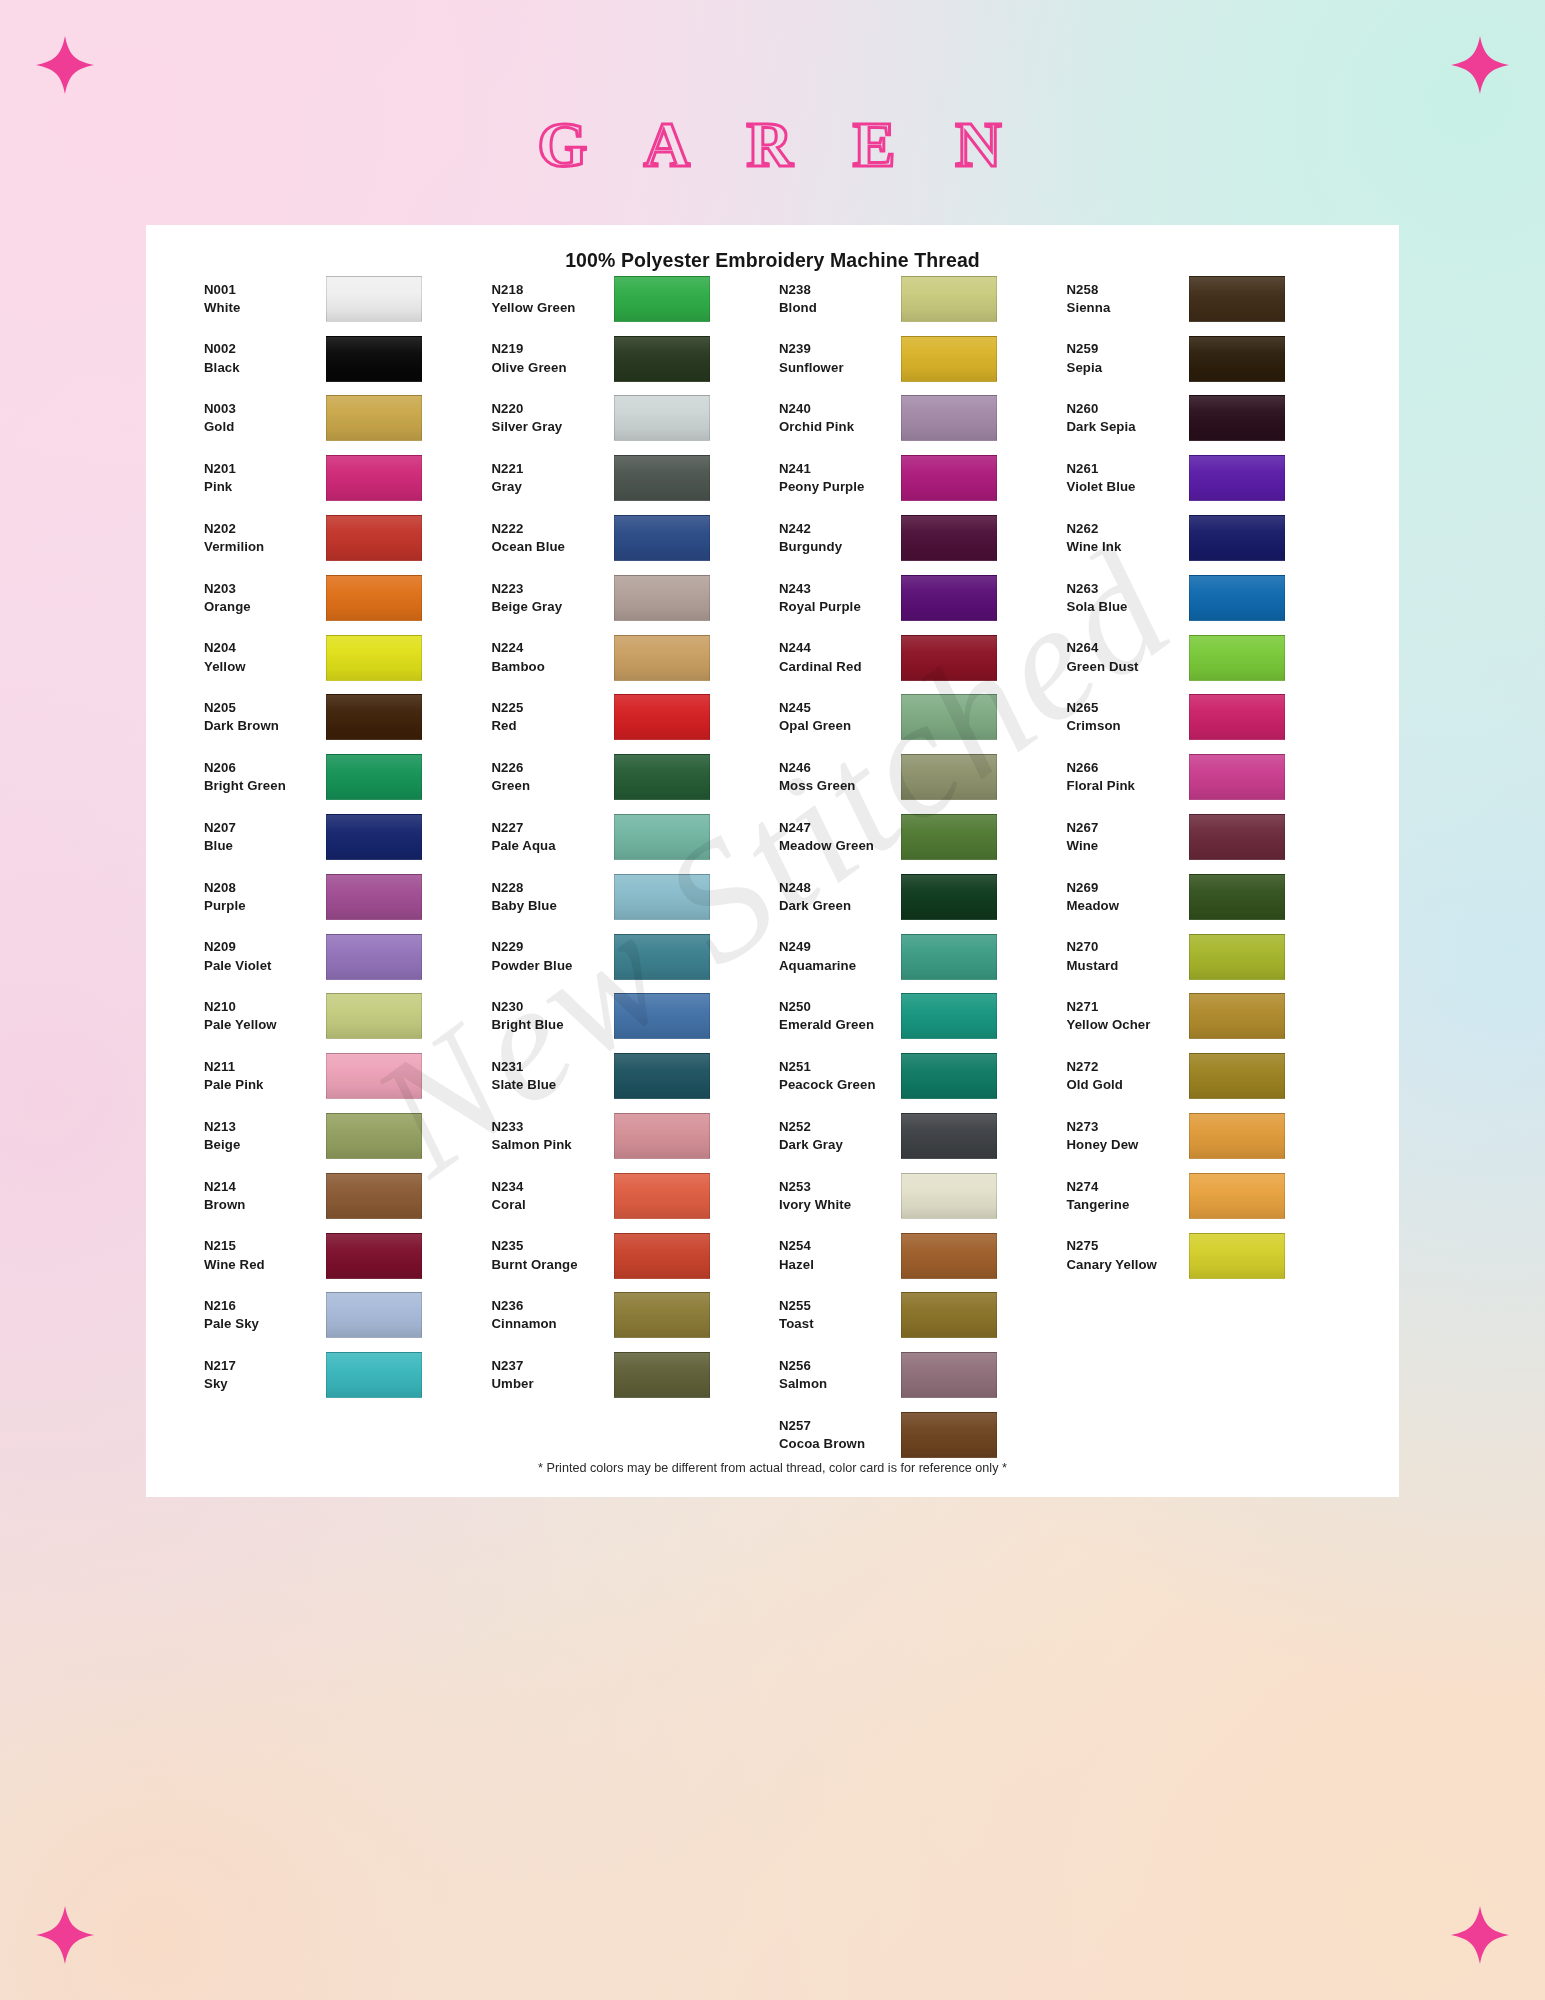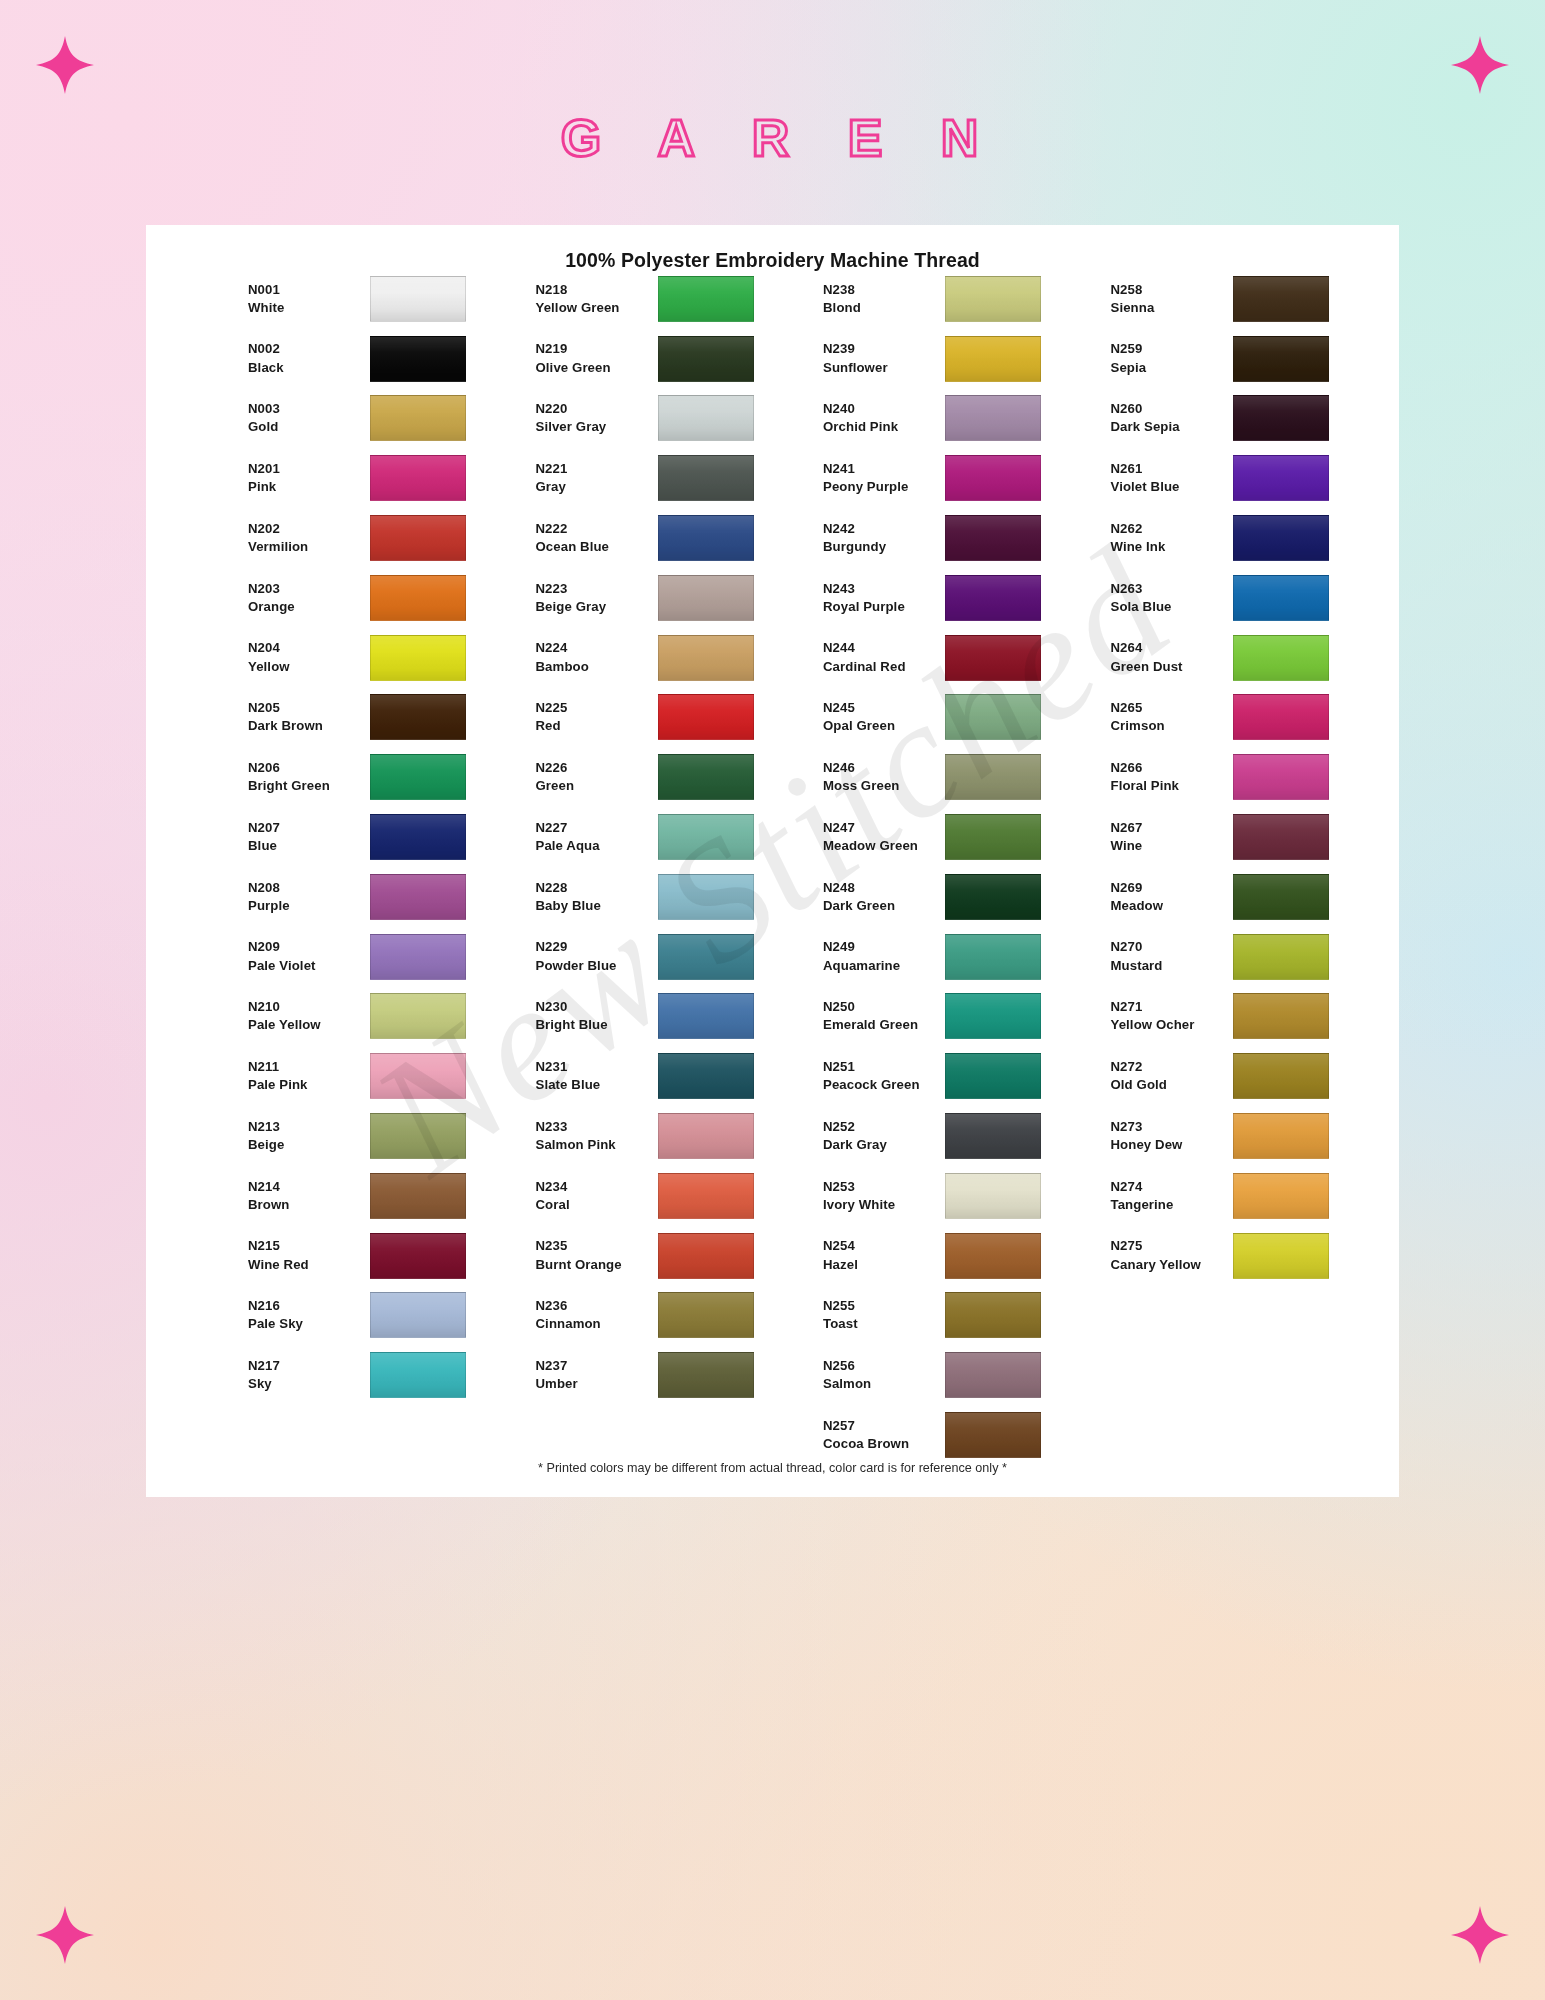--- a/index.html
+++ b/index.html
@@ -24,27 +24,27 @@
   .sp-tl { left: 36px;  top: 36px; }
   .sp-tr { right: 36px; top: 36px; }
   .sp-bl { left: 36px;  bottom: 36px; }
   .sp-br { right: 36px; bottom: 36px; }
 
   
   .brand {
     position: absolute;
     top: 108px; left: 16px; right: 0;
     text-align: center;
-    font-size: 52px;
+    font-size: 64px;
     font-weight: 700;
     letter-spacing: 22px;
     color: transparent;
     -webkit-text-stroke: 3px #ef3d96;
     text-shadow: none;
-    font-family: Liberation Sans, sans-serif;
+    font-family: Liberation Serif, serif;
   }
 
   
   .card {
     position: absolute;
     left: 146px;
     top: 225px;
     width: 1253px;
     height: 1272px;
     background: #ffffff;
@@ -78,21 +78,21 @@
   
   .grid {
     position: absolute;
     left: 52px;
     top: 44px;
     width: 1150px;
     display: flex;
     gap: 0px;
     z-index: 2;
   }
-  .col { width: 25%; margin-left: 44px; }
+  .col { width: 25%; }
   .entry {
     display: flex;
     align-items: center;
     height: 59.8px;
   }
   .entry .txt {
     width: 128px;
     padding-left: 6px;
     line-height: 1.38;
   }

